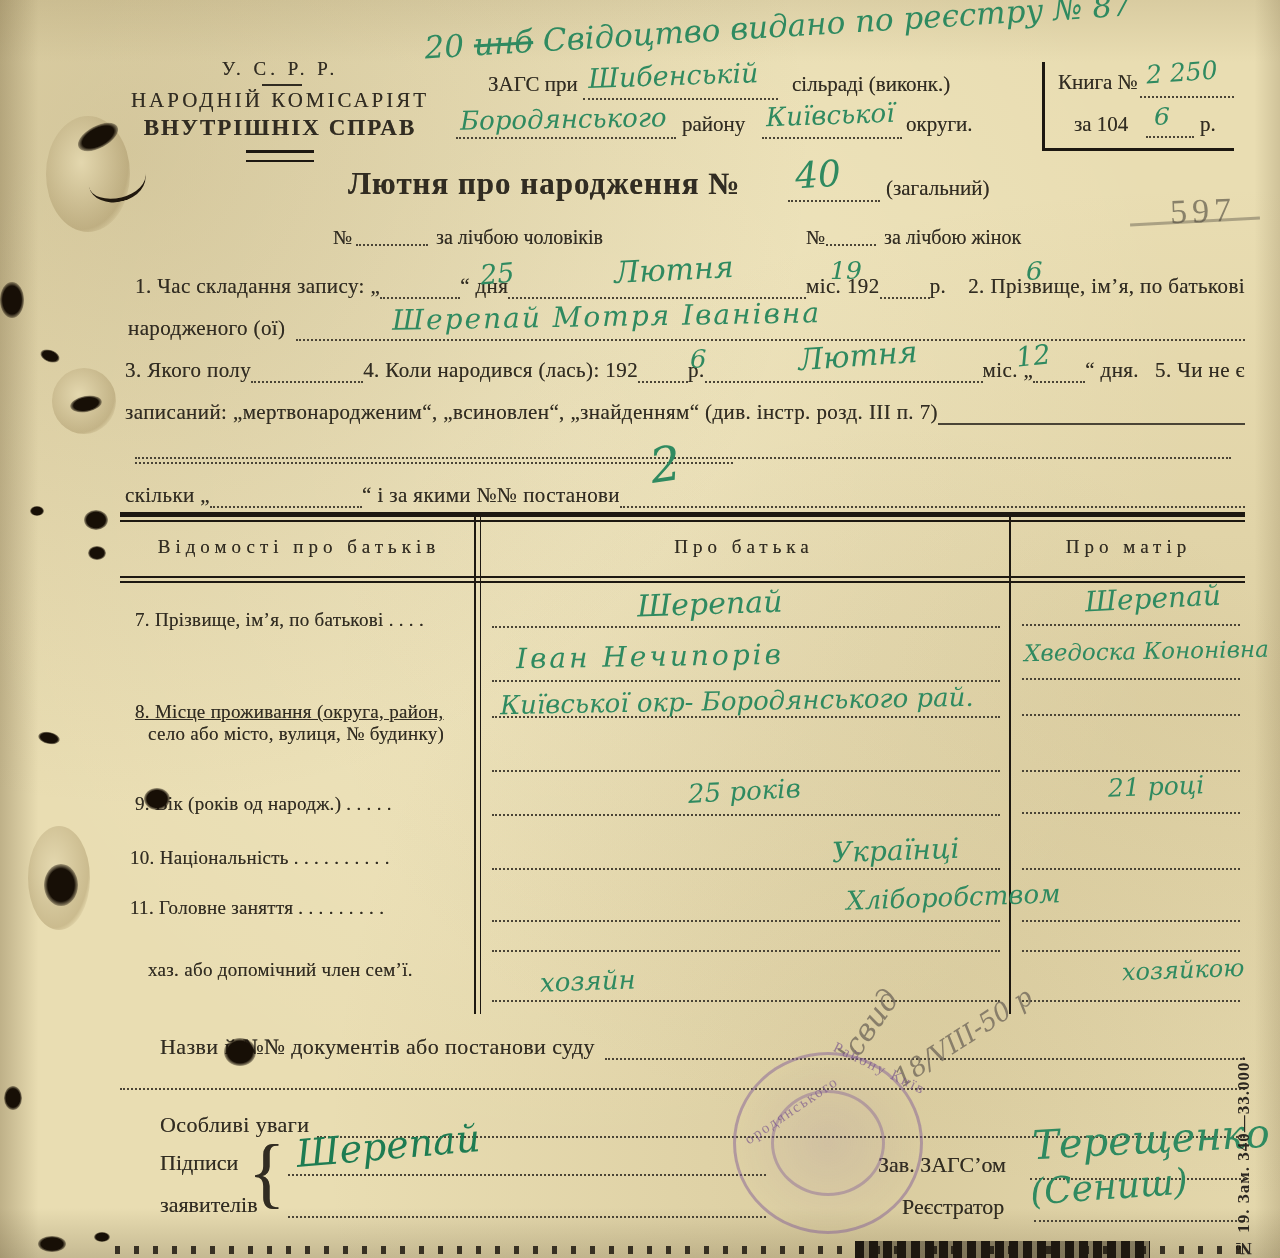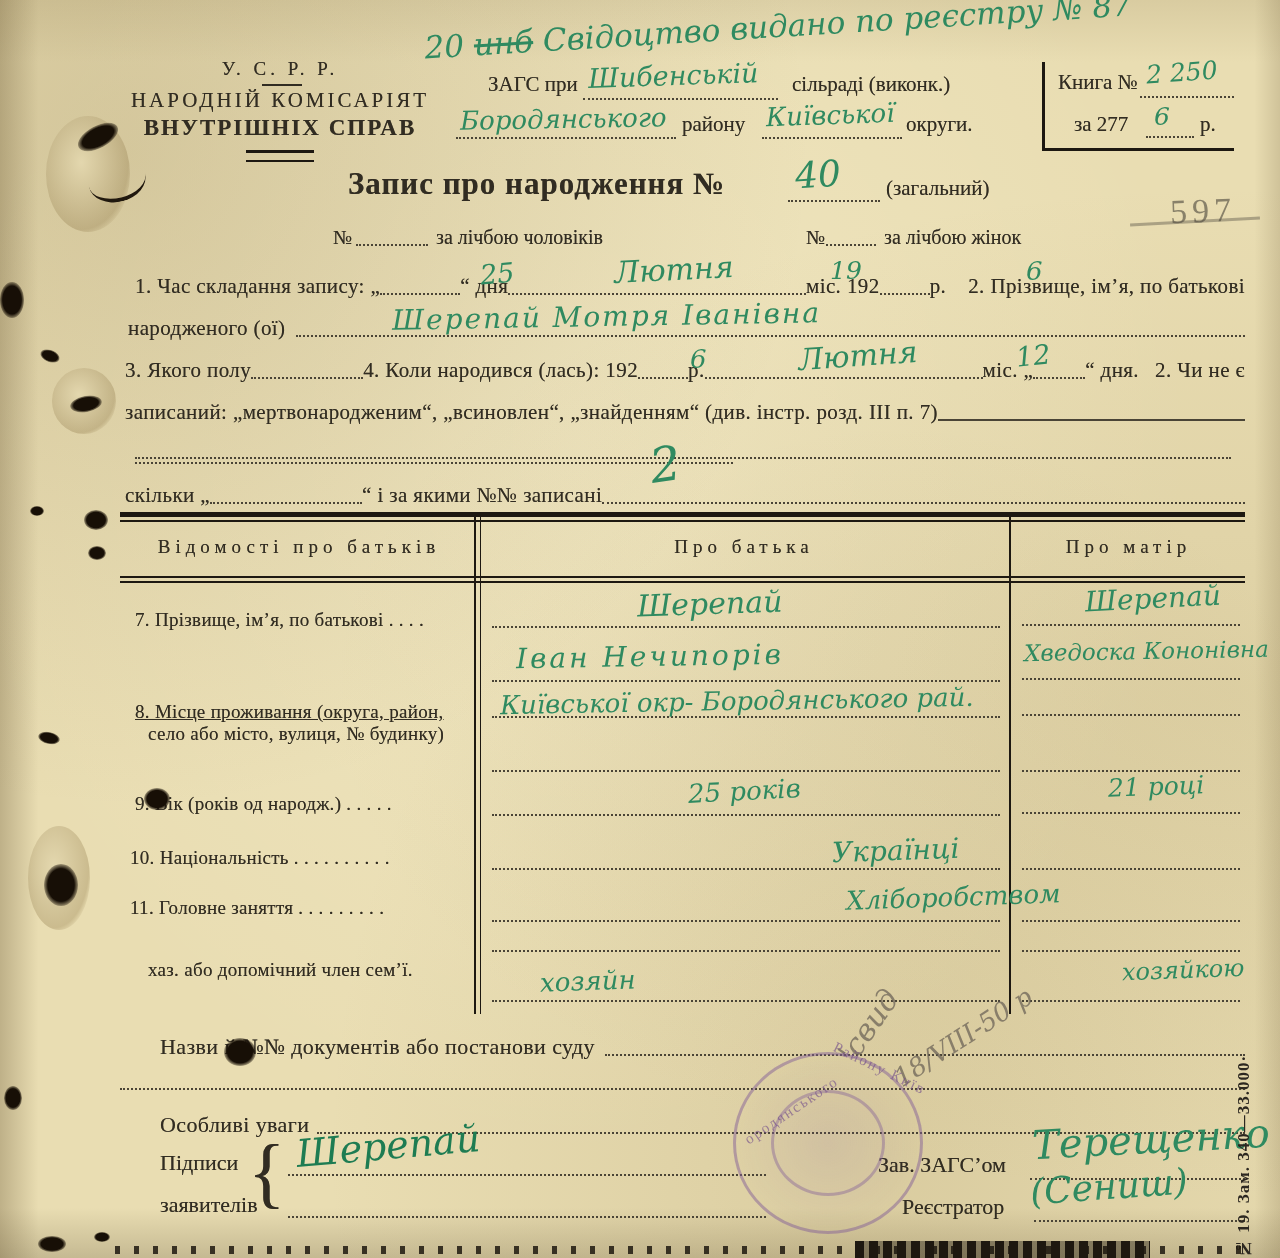--- a/index.html
+++ b/index.html
@@ -12,21 +12,21 @@
       radial-gradient(ellipse at 70% 92%, rgba(140,118,66,.16), transparent 45%),
       linear-gradient(90deg, rgba(92,74,40,.30), transparent 3%),
       linear-gradient(-90deg, rgba(92,74,40,.18), transparent 2%),
       linear-gradient(180deg, rgba(120,100,55,.14), transparent 5%),
       linear-gradient(0deg, rgba(70,58,32,.22), transparent 4%),
       #e9ddb2;}
   .abs{position:absolute;}
   .print{font-family:"Liberation Serif",serif;color:#312c22;text-shadow:0 0 .5px rgba(45,40,28,.55);}
   .hand{font-family:"DejaVu Serif",serif;font-style:italic;color:#2f8a60;white-space:nowrap;}
   .sig{color:#1e7c52;}
-  .pline{display:flex;align-items:center;white-space:nowrap;font-size:21px;letter-spacing:.4px;}
+  .pline{display:flex;align-items:flex-end;white-space:nowrap;font-size:21px;letter-spacing:.4px;}
   .dotfill{display:inline-block;height:15px;border-bottom:2px dotted #4a4436;flex:0 0 auto;}
   .dotgrow{flex:1 1 auto;}
   .solidfill{border-bottom-style:solid;}
   .gap{display:inline-block;height:10px;flex:0 0 auto;}
   .dot{border-bottom:2px dotted #4a4436;}
   .hline{background:#1d1811;}
   .vline{background:#1d1811;}
   .tlabel{font-size:19px;line-height:23px;letter-spacing:.3px;}
   .thead{font-size:19px;letter-spacing:5px;text-align:center;}
   .blob{background:radial-gradient(ellipse at 50% 50%, #170f06 55%, rgba(23,15,6,0) 78%);border-radius:50%;}
@@ -63,29 +63,29 @@
   <div class="abs print" style="left:682px;top:112px;font-size:21px;">району</div>
   <div class="abs hand" style="left:766px;top:100px;font-size:26px;transform:rotate(-2deg);">Київської</div>
   <div class="abs dot" style="left:762px;top:123px;width:140px;height:14px;"></div>
   <div class="abs print" style="left:906px;top:112px;font-size:21px;">округи.</div>
 
   <div class="abs vline" style="left:1042px;top:62px;width:3px;height:89px;"></div>
   <div class="abs hline" style="left:1042px;top:148px;width:192px;height:3px;"></div>
   <div class="abs print" style="left:1058px;top:70px;font-size:21px;">Книга №</div>
   <div class="abs dot" style="left:1140px;top:82px;width:94px;height:14px;"></div>
   <div class="abs hand" style="left:1146px;top:58px;font-size:25px;transform:rotate(-4deg);">2 250</div>
-  <div class="abs print" style="left:1074px;top:112px;font-size:21px;">за 277</div>
+  <div class="abs print" style="left:1074px;top:112px;font-size:21px;">за 104</div>
   <div class="abs dot" style="left:1146px;top:122px;width:48px;height:14px;"></div>
   <div class="abs hand" style="left:1154px;top:102px;font-size:25px;">6</div>
   <div class="abs print" style="left:1200px;top:112px;font-size:21px;">р.</div>
 
   <div class="abs" style="left:1130px;top:220px;width:130px;height:3px;background:rgba(78,72,62,.40);transform:rotate(-3deg);"></div>
   <div class="abs" style="left:1170px;top:192px;font-size:34px;letter-spacing:5px;color:rgba(78,72,62,.62);transform:rotate(-2deg);font-family:'Liberation Serif',serif;">597</div>
 
-  <div class="abs print" style="left:348px;top:166px;font-size:31px;font-weight:bold;letter-spacing:1px;">Запис про народження №</div>
+  <div class="abs print" style="left:348px;top:166px;font-size:31px;font-weight:bold;letter-spacing:1px;">Лютня про народження №</div>
   <div class="abs hand" style="left:795px;top:154px;font-size:36px;transform:rotate(-4deg);">40</div>
   <div class="abs dot" style="left:788px;top:186px;width:92px;height:14px;"></div>
   <div class="abs print" style="left:886px;top:176px;font-size:21px;">(загальний)</div>
 
   <div class="abs print" style="left:333px;top:226px;font-size:20px;">№</div>
   <div class="abs dot" style="left:356px;top:230px;width:72px;height:14px;"></div>
   <div class="abs print" style="left:436px;top:226px;font-size:20px;">за лічбою чоловіків</div>
   <div class="abs print" style="left:806px;top:226px;font-size:20px;">№</div>
   <div class="abs hand" style="left:830px;top:214px;font-size:25px;margin-top:42px;">19</div>
   <div class="abs dot" style="left:826px;top:230px;width:50px;height:14px;"></div>
@@ -117,41 +117,41 @@
     <span>3. Якого полу</span>
     <span class="dotfill" style="width:112px;"></span>
     <span>4. Коли народився (лась): 192</span>
     <span class="dotfill" style="width:50px;"></span>
     <span>р.</span>
     <span class="dotfill dotgrow"></span>
     <span>міс. „</span>
     <span class="dotfill" style="width:52px;"></span>
     <span>“ дня.</span>
     <span class="gap" style="width:16px;"></span>
-    <span>2. Чи не є</span>
+    <span>5. Чи не є</span>
   </div>
   <div class="abs hand" style="left:690px;top:344px;font-size:26px;">6</div>
   <div class="abs hand" style="left:798px;top:338px;font-size:30px;transform:rotate(-4deg);">Лютня</div>
   <div class="abs hand" style="left:1016px;top:340px;font-size:27px;transform:rotate(-6deg);">12</div>
 
   <div class="abs pline print" style="left:125px;top:400px;width:1120px;">
     <span>записаний: „мертвонародженим“, „всиновлен“, „знайденням“ (див. інстр. розд. III п. 7)</span>
     <span class="dotfill dotgrow solidfill"></span>
   </div>
 
   <div class="abs pline print" style="left:135px;top:442px;width:1110px;">
     <span class="dotfill dotgrow"></span>
     <span class="gap" style="width:14px;"></span>
   </div>
   <div class="abs dot" style="left:135px;top:448px;width:598px;height:14px;"></div>
 
   <div class="abs pline print" style="left:125px;top:483px;width:1120px;">
     <span>скільки „</span>
     <span class="dotfill" style="width:152px;"></span>
-    <span>“ і за якими №№ записані</span>
+    <span>“ і за якими №№ постанови</span>
     <span class="dotfill dotgrow"></span>
   </div>
   <div class="abs hand" style="left:650px;top:436px;font-size:48px;transform:rotate(-8deg);">2</div>
 
   <div class="abs hline" style="left:120px;top:512px;width:1125px;height:5px;"></div>
   <div class="abs hline" style="left:120px;top:520px;width:1125px;height:2px;"></div>
 
   <div class="abs print thead" style="left:482px;top:536px;width:524px;">Про батька</div>
   <div class="abs print thead" style="left:125px;top:536px;width:348px;">Відомості про батьків</div>
   <div class="abs print thead" style="left:1012px;top:536px;width:233px;">Про матір</div>

